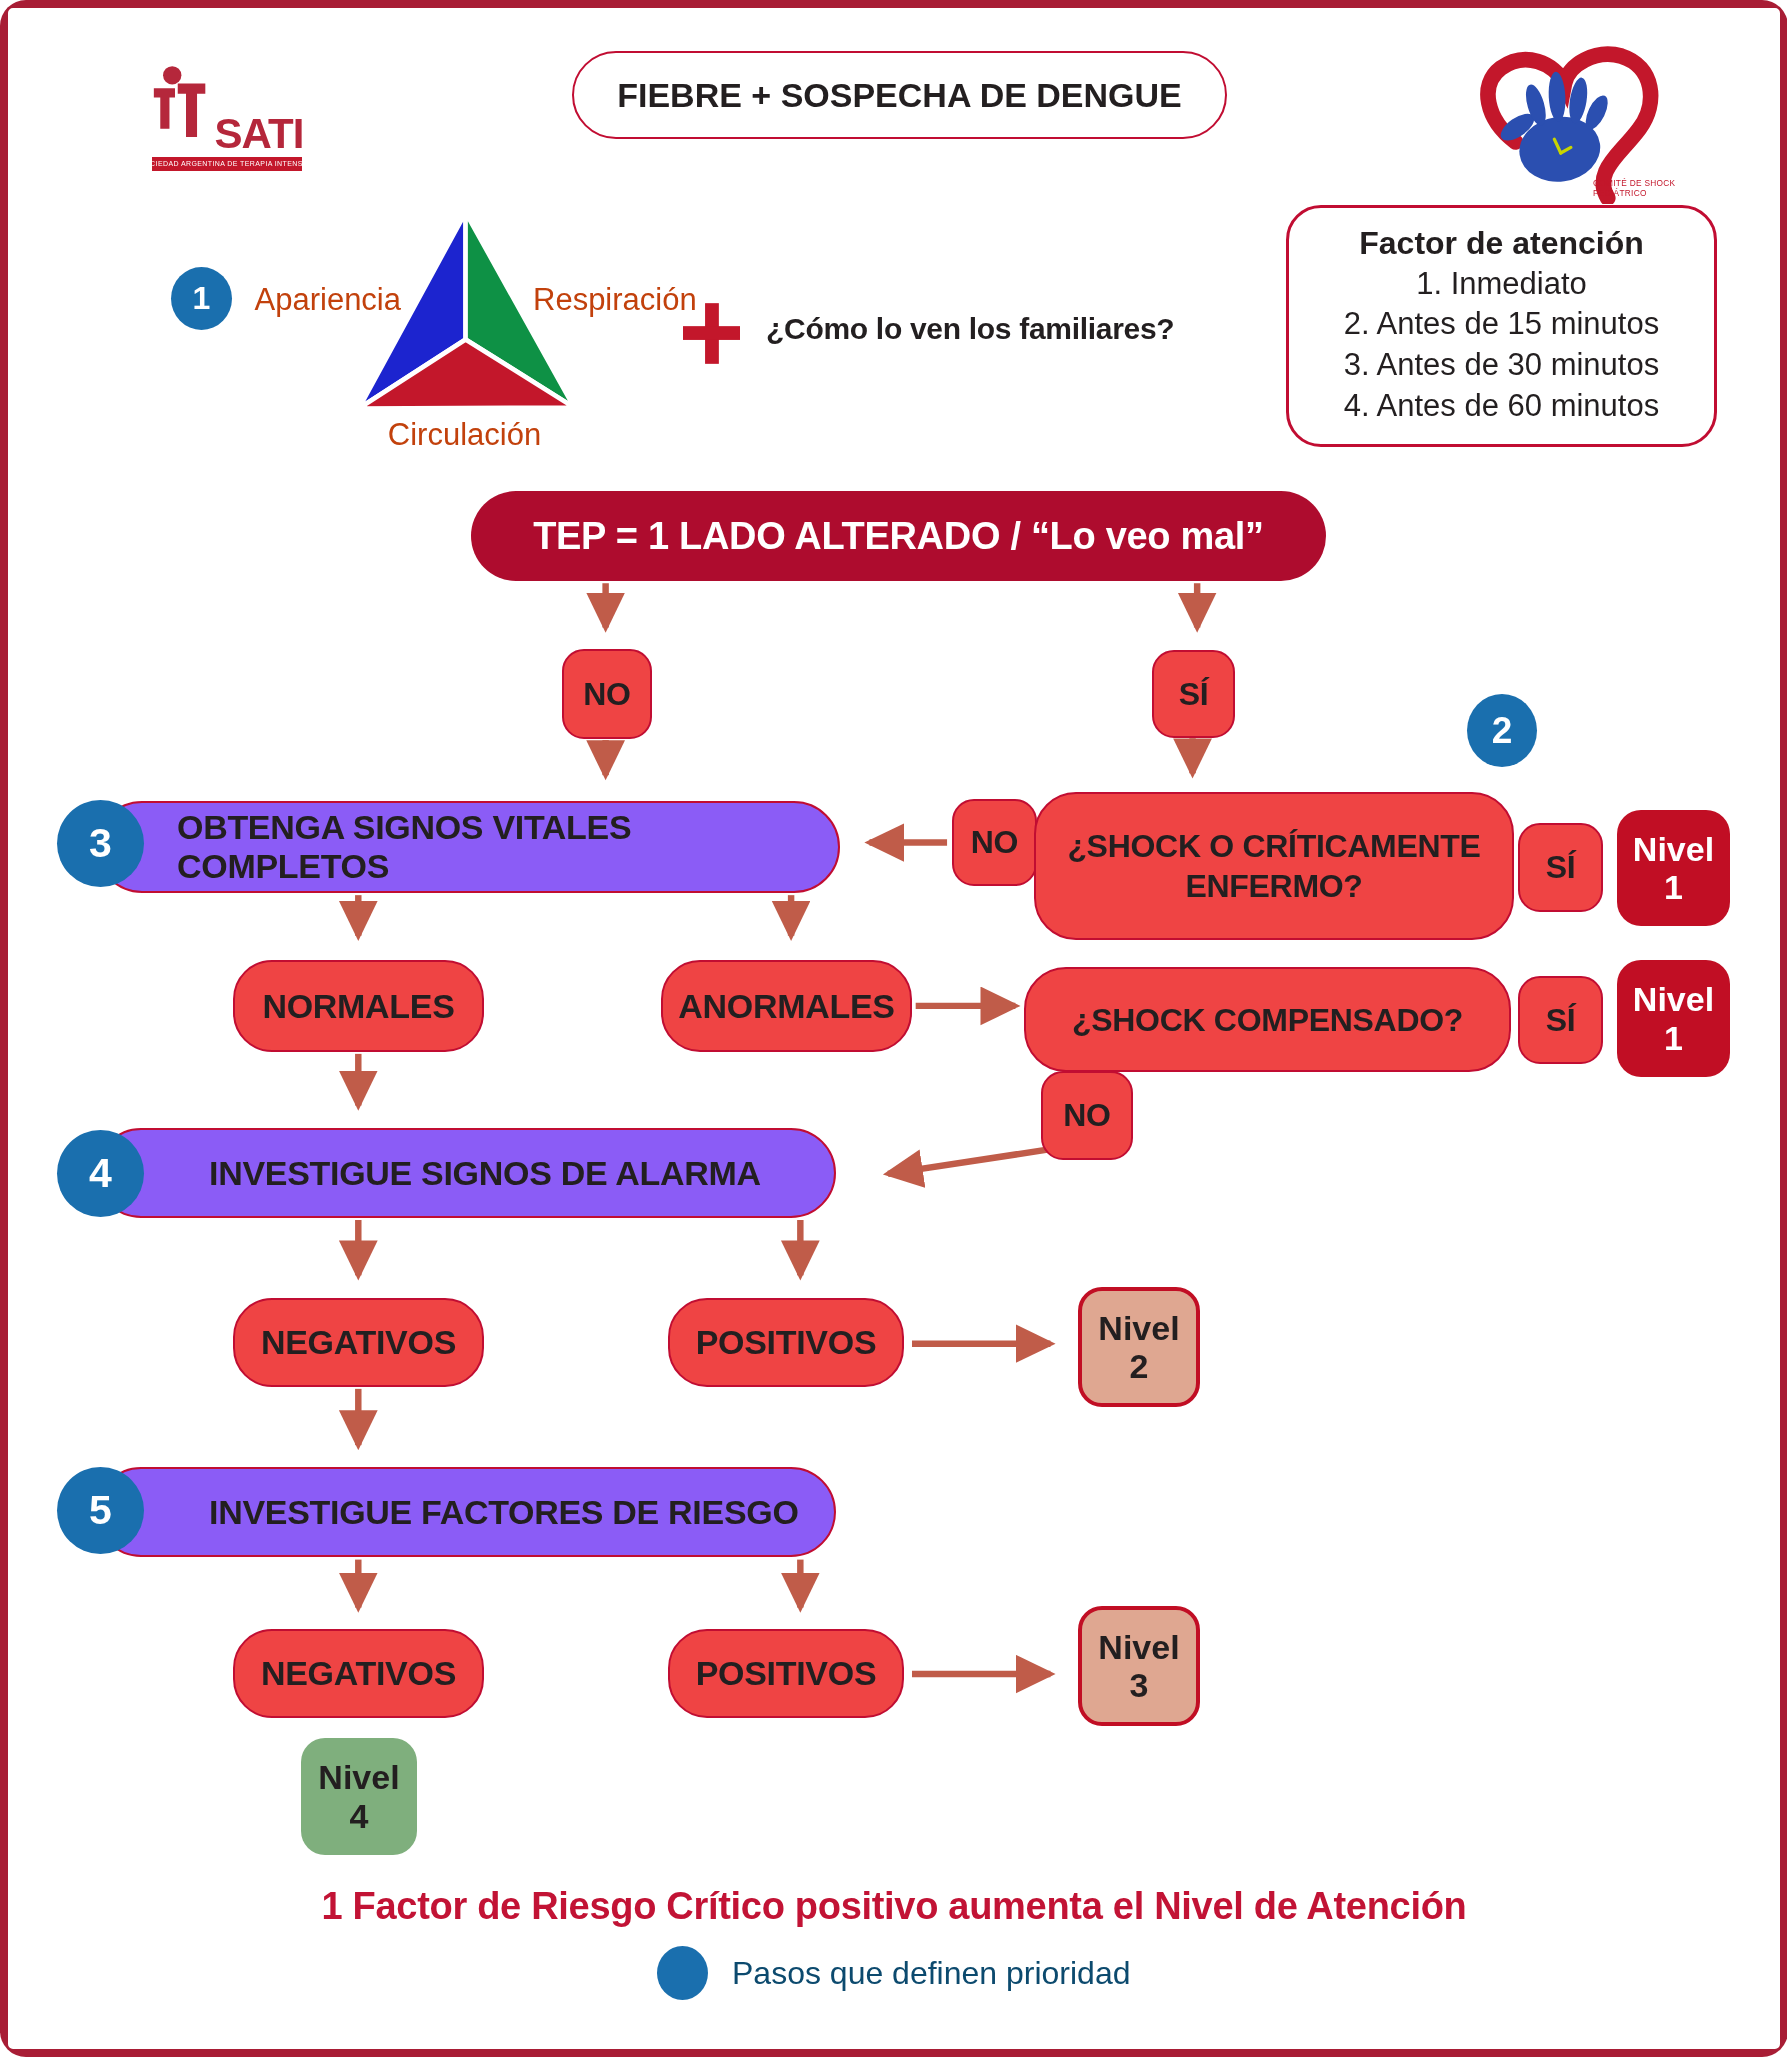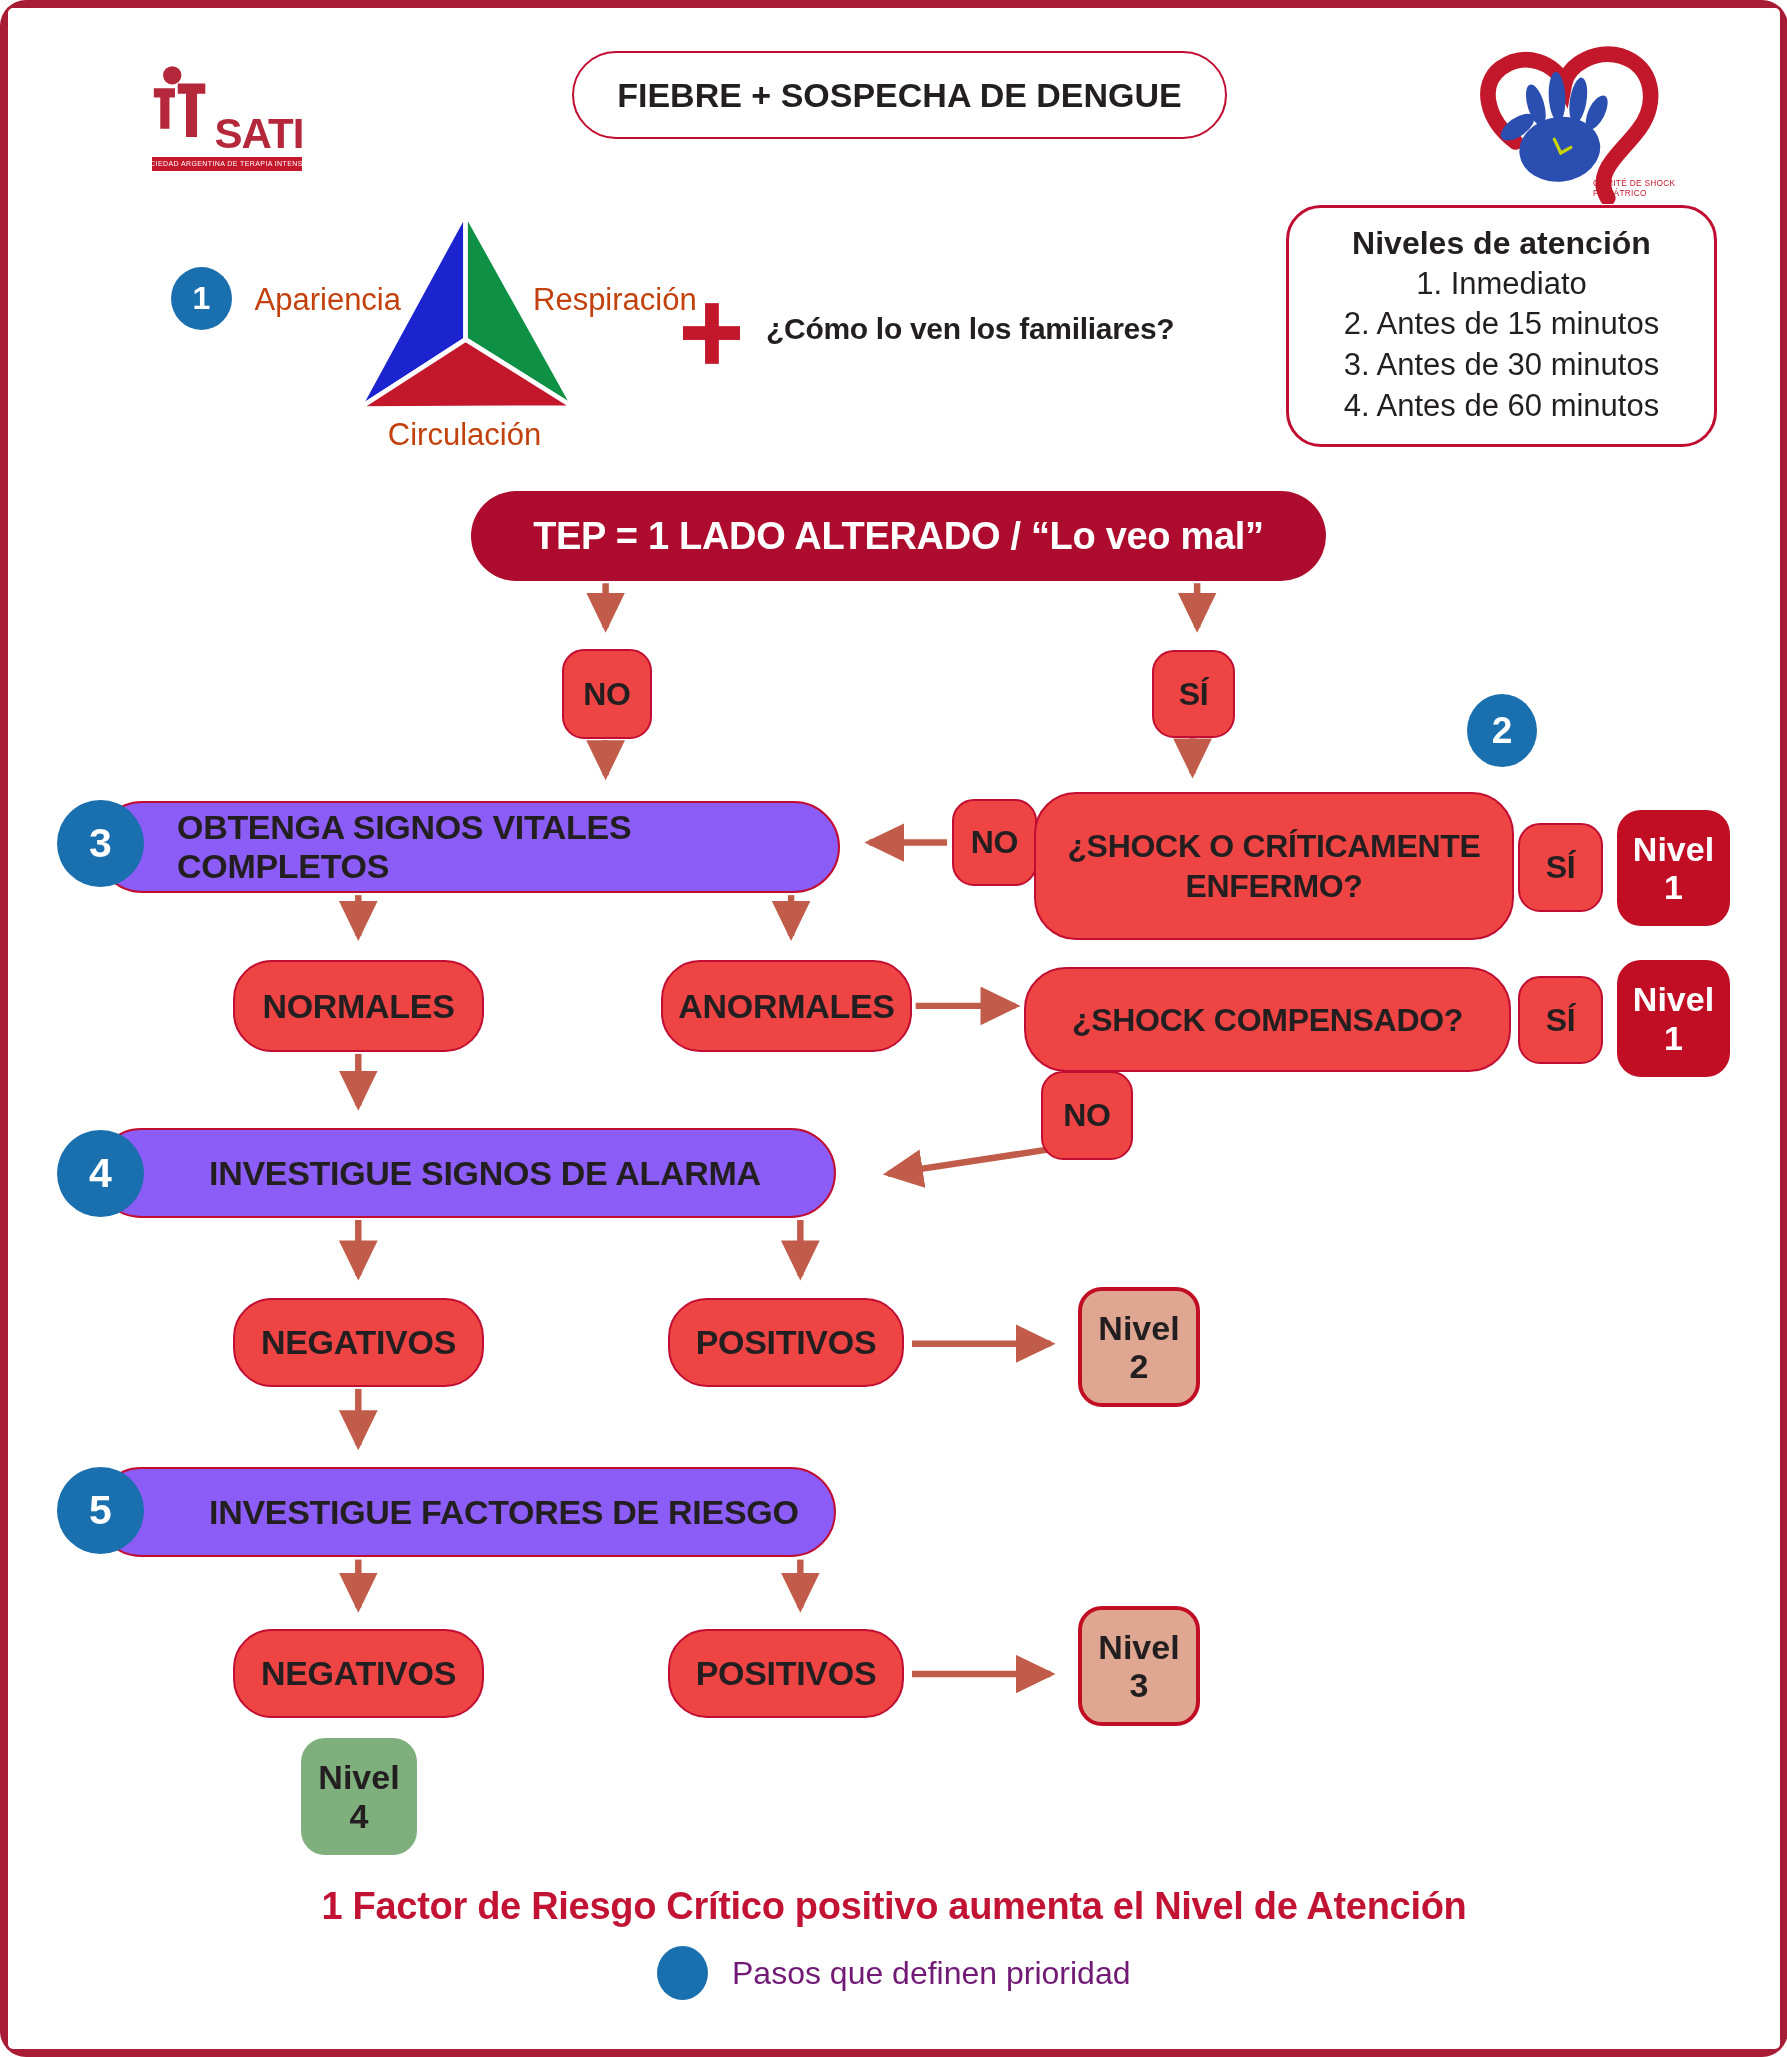--- a/index.html
+++ b/index.html
@@ -55,21 +55,21 @@
   .niveles .nv-title{font-size:32px;font-weight:bold;margin-bottom:1.8px;}
   .niveles .nv-item{font-size:31px;line-height:1.32;}
   .tri-label{position:absolute;font-size:31px;color:#c2410c;z-index:2;}
   .question{position:absolute;font-size:30px;font-weight:bold;z-index:2;letter-spacing:-0.3px;}
   .footer-warning{
     position:absolute;left:0;top:1885px;width:100%;text-align:center;
     font-size:38px;font-weight:bold;color:#C21335;z-index:2;letter-spacing:-0.3px;
   }
   .legend{position:absolute;left:657px;top:1946px;display:flex;align-items:center;gap:24px;z-index:2;}
   .legend-dot{width:51px;height:54px;background:#1A6FAE;border-radius:50%;}
-  .legend-text{font-size:32px;color:#701a75;}
+  .legend-text{font-size:32px;color:#0c4a6e;}
   .sati{position:absolute;left:152px;top:65px;z-index:2;}
   .sati-row{display:flex;align-items:flex-end;gap:5.5px;}
   .sati-name{font-size:42px;font-weight:bold;color:#B5273B;letter-spacing:-0.9px;line-height:0.9;}
   .sati-bar{
     margin-top:3.7px;background:#C3172B;color:#ffffff;width:150px;height:14px;
     font-size:7px;display:flex;align-items:center;justify-content:center;
     letter-spacing:0.4px;white-space:nowrap;
   }
   .committee-text{
     position:absolute;left:1593px;top:179px;font-size:8.3px;color:#C3172B;
@@ -163,21 +163,21 @@
 
   <div class="abs" style="left:683px;top:303px;z-index:2;">
     <svg width="57" height="61" viewBox="0 0 62 66">
       <rect x="24" y="0" width="15" height="66" fill="#C3172B"></rect>
       <rect x="0" y="25" width="62" height="15" fill="#C3172B"></rect>
     </svg>
   </div>
   <div class="question" style="left:766px;top:312px;">¿Cómo lo ven los familiares?</div>
 
   <div class="niveles">
-    <div class="nv-title">Niveles de atención</div>
+    <div class="nv-title">Factor de atención</div>
     <div class="nv-item">1. Inmediato</div>
     <div class="nv-item">2. Antes de 15 minutos</div>
     <div class="nv-item">3. Antes de 30 minutos</div>
     <div class="nv-item">4. Antes de 60 minutos</div>
   </div>
 
   <div class="banner">TEP = 1 LADO ALTERADO / “Lo veo mal”</div>
 
   <div class="box smallbox" style="left:562px;top:649px;width:90px;height:90px;">NO</div>
   <div class="box smallbox" style="left:1152px;top:650px;width:83px;height:88px;">SÍ</div>

